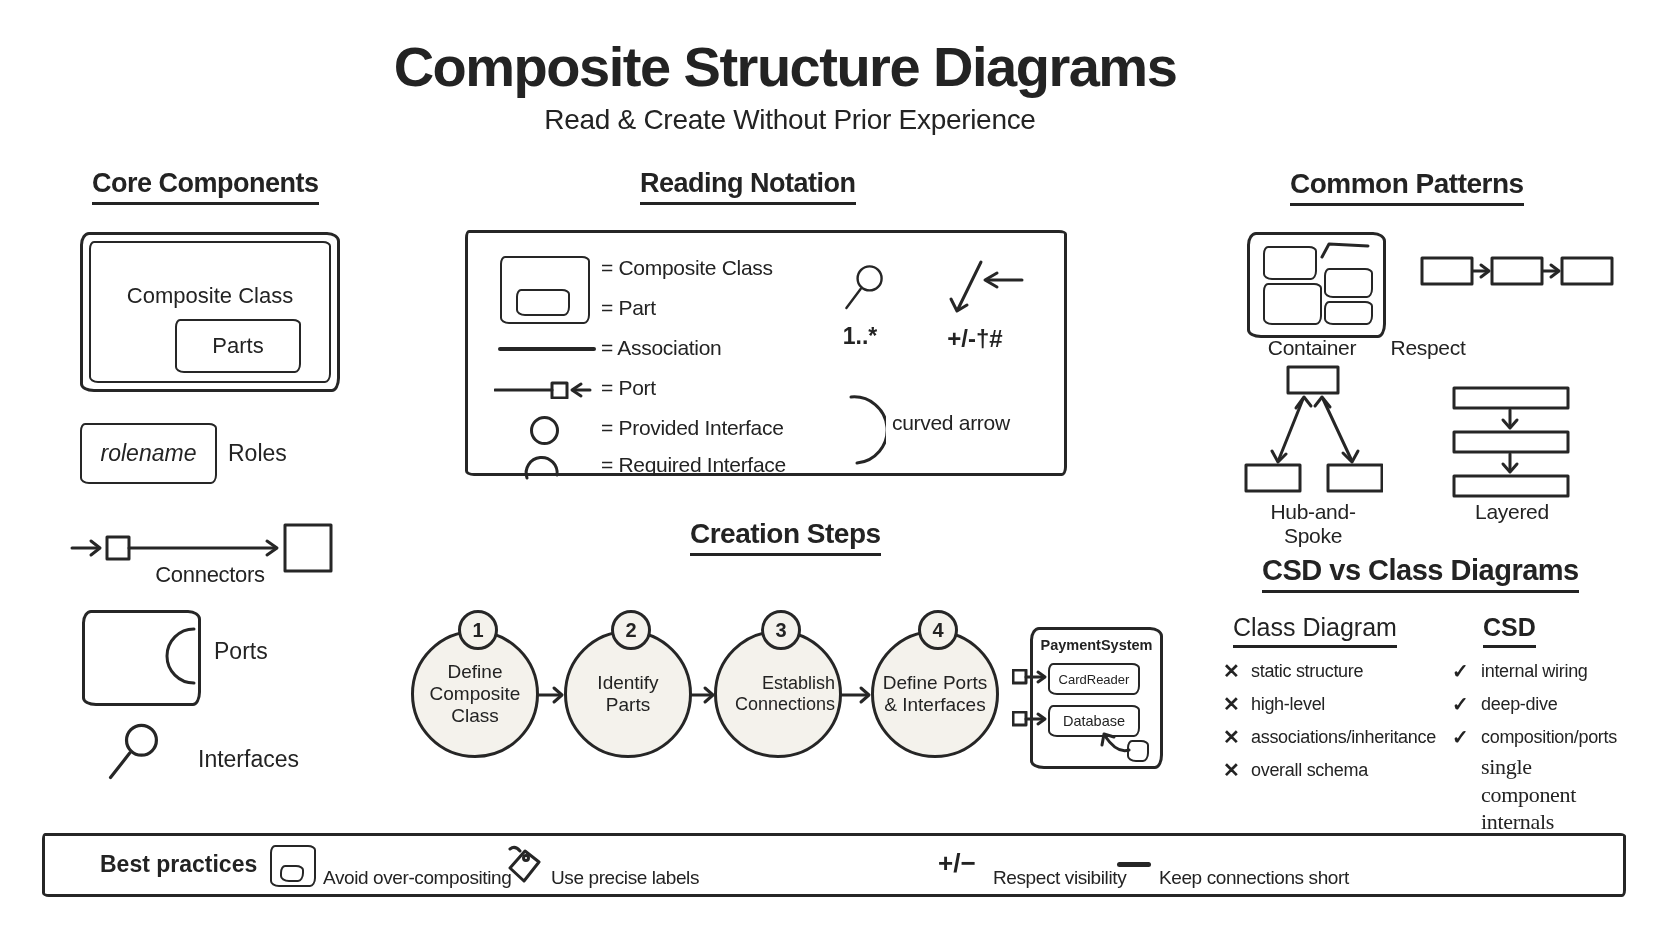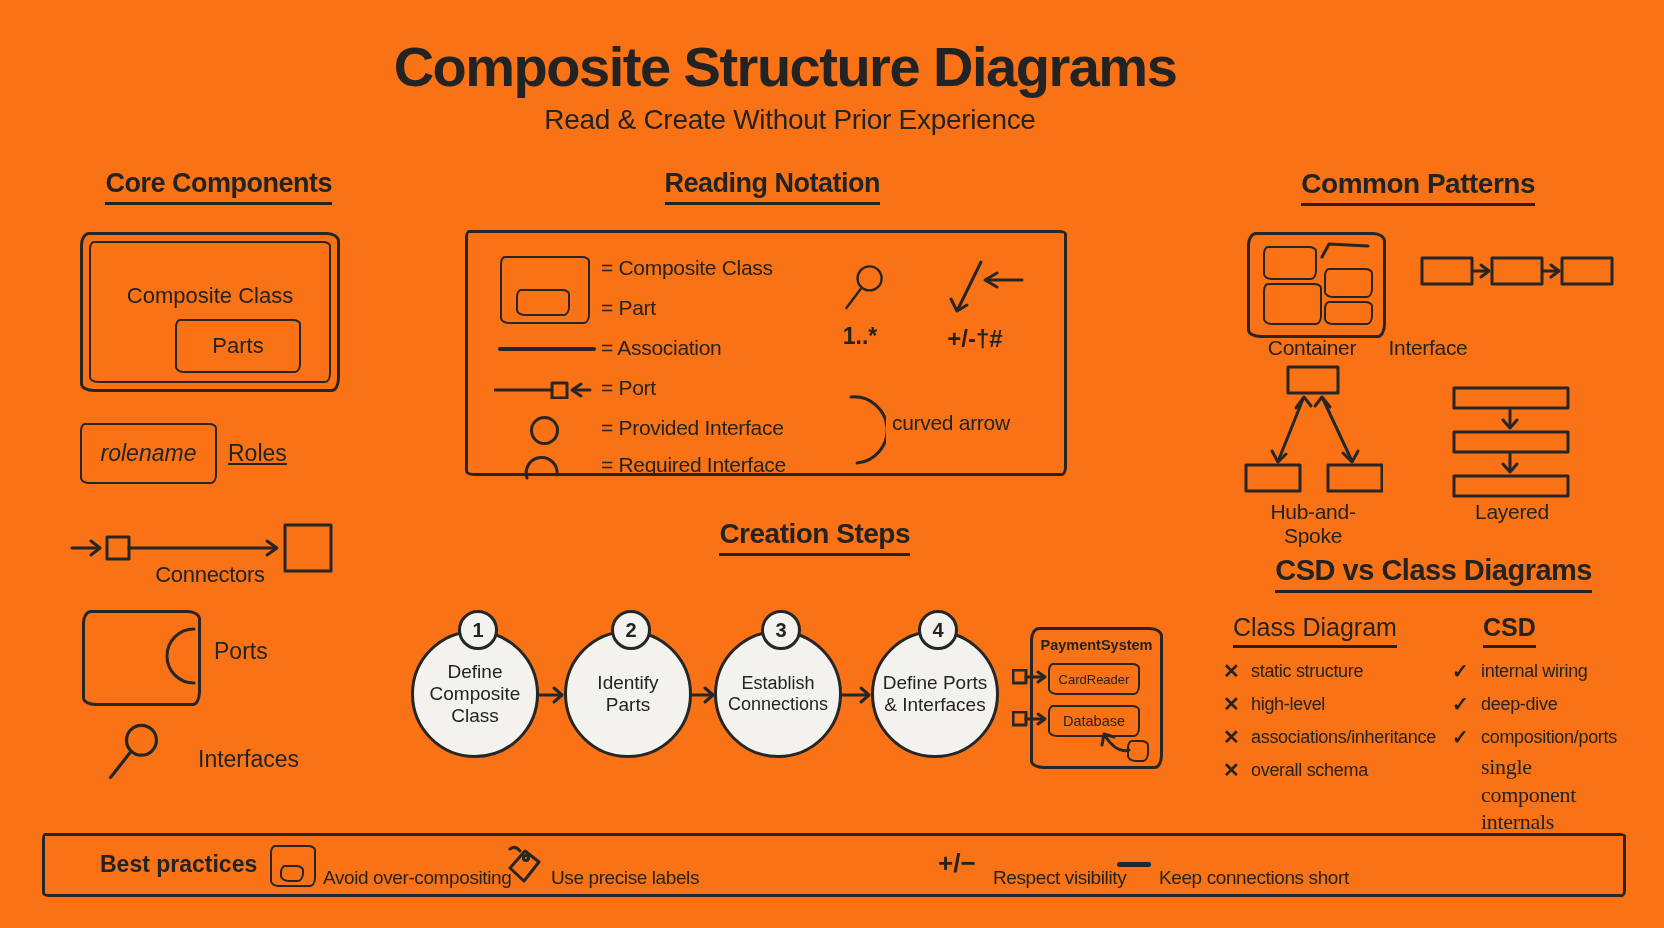--- a/index.html
+++ b/index.html
@@ -1,25 +1,25 @@
 <!DOCTYPE html>
 <html><head>
 <meta charset="utf-8">
 <style>
   html,body{margin:0;padding:0;background:#e8e6e0;}
-  .canvas{position:relative;width:1664px;height:928px;background:#f97316;
+  .canvas{position:relative;width:1664px;height:928px;background:#ffffff;
     font-family:"Liberation Sans",sans-serif;color:#232323;overflow:hidden;}
   .abs{position:absolute;}
   .ctr{display:flex;align-items:center;justify-content:center;text-align:center;}
   .nw{white-space:nowrap;}
   
   .sk{border:3px solid #262626;border-radius:9px 13px 8px 14px/13px 9px 14px 8px;background:transparent;}
   .sk2{border:2.5px solid #262626;border-radius:5px 8px 6px 9px/8px 5px 9px 6px;background:transparent;}
   .uh{display:inline-block;padding-bottom:3px;border-bottom:3.5px solid #232323;}
-  .sec{font-weight:700;font-size:27px;letter-spacing:-0.5px;text-align:right;}
+  .sec{font-weight:700;font-size:27px;letter-spacing:-0.5px;text-align:left;}
   .title{font-size:56px;font-weight:800;letter-spacing:-1.5px;text-align:center;}
   .subtitle{font-size:28px;text-align:center;letter-spacing:-0.3px;}
   svg line,svg path,svg polyline,svg circle,svg rect{stroke:#262626;stroke-width:3;fill:none;stroke-linecap:round;stroke-linejoin:round;}
   .ink-line{background:#262626;border-radius:3px;}
   .legend-txt{font-size:21px;letter-spacing:-0.3px;white-space:nowrap;}
   .cmp-item{font-size:18px;letter-spacing:-0.3px;white-space:nowrap;}
   .mark{font-size:20px;font-weight:700;}
   .bp-txt{font-size:19px;letter-spacing:-0.4px;white-space:nowrap;margin-top:14px;}
   .pat-lbl{font-size:21px;text-align:center;letter-spacing:-0.3px;}
   .circle-step{border:3.5px solid #262626;border-radius:50%;background:#f4f2ec;}
@@ -37,21 +37,21 @@
     <span class="uh">Core Components</span>
   </div>
 
   <div class="abs sk" style="left:80px;top:232px;width:254px;height:154px;">
     <div class="abs sk2" style="inset:6px;"></div>
     <div class="abs sk2 ctr" style="left:92px;top:84px;width:122px;height:50px;font-size:22px;">Parts</div>
     <div class="abs" style="left:0;right:0;top:48px;text-align:center;font-size:22px;">Composite Class</div>
   </div>
 
   <div class="abs sk2 ctr" style="left:80px;top:423px;width:133px;height:57px;font-size:23px;font-style:italic;">rolename</div>
-  <div class="abs nw" style="left:228px;top:440px;font-size:23px;text-decoration:underline;">Roles</div>
+  <div class="abs nw" style="left:228px;top:440px;font-size:23px;">Roles</div>
 
   <svg class="abs" style="left:70px;top:522px;" width="274" height="52" viewBox="0 0 274 52">
     <line x1="2" y1="26" x2="29" y2="26"></line>
       <polyline points="21,19 30,26 21,33"></polyline>
     <rect x="37" y="15" width="22" height="22"></rect>
     <line x1="59" y1="26" x2="206" y2="26"></line>
       <polyline points="197,19 207,26 197,33"></polyline>
     <rect x="215" y="3" width="46" height="46"></rect>
   </svg>
   <div class="abs pat-lbl" style="left:140px;top:562px;width:140px;font-size:22px;">Connectors</div>
@@ -126,21 +126,21 @@
   <div class="abs sec" style="left:690px;top:518px;width:220px;font-size:28px;">
     <span class="uh">Creation Steps</span>
   </div>
   <div class="abs badge ctr" style="left:458px;top:610px;width:34px;height:34px;">1</div>
 
   <div class="abs circle-step ctr" style="left:564px;top:630px;width:128px;height:128px;font-size:19px;line-height:1.15;padding:0 6px;box-sizing:border-box;">
     <span>Identify Parts</span>
   </div>
   <div class="abs badge ctr" style="left:611px;top:610px;width:34px;height:34px;">2</div>
 
-  <div class="abs circle-step ctr" style="left:714px;top:630px;width:128px;height:128px;font-size:18px;line-height:1.15;padding:0 4px;box-sizing:border-box;">
+  <div class="abs circle-step ctr" style="left:714px;top:630px;width:128px;height:128px;font-size:18px;line-height:1.15;padding:0 4px;box-sizing:border-box;text-align:right;">
     <span>Establish Connections</span>
   </div>
   <div class="abs badge ctr" style="left:761px;top:610px;width:34px;height:34px;">3</div>
 
   <div class="abs circle-step ctr" style="left:871px;top:630px;width:128px;height:128px;font-size:19px;line-height:1.15;padding:0 6px;box-sizing:border-box;">
     <span>Define Ports &amp; Interfaces</span>
   </div>
   <div class="abs badge ctr" style="left:918px;top:610px;width:34px;height:34px;">4</div>
 
   <svg class="abs" style="left:536px;top:685px;" width="30" height="20" viewBox="0 0 30 20">
@@ -194,21 +194,21 @@
 
   <svg class="abs" style="left:1420px;top:255px;" width="196" height="32" viewBox="0 0 196 32">
     <rect x="2" y="3" width="50" height="26"></rect>
     <line x1="53" y1="16" x2="67" y2="16"></line>
       <polyline points="61,10 69,16 61,22"></polyline>
     <rect x="72" y="3" width="50" height="26"></rect>
     <line x1="123" y1="16" x2="137" y2="16"></line>
       <polyline points="131,10 139,16 131,22"></polyline>
     <rect x="142" y="3" width="50" height="26"></rect>
   </svg>
-  <div class="abs pat-lbl" style="left:1372px;top:336px;width:112px;">Interface</div>
+  <div class="abs pat-lbl" style="left:1372px;top:336px;width:112px;">Respect</div>
 
   <svg class="abs" style="left:1243px;top:363px;" width="140" height="132" viewBox="0 0 140 132">
     <rect x="45" y="4" width="50" height="26"></rect>
     <rect x="3" y="102" width="54" height="26"></rect>
     <rect x="85" y="102" width="54" height="26"></rect>
     <line x1="60" y1="36" x2="36" y2="96"></line>
     <polyline points="53,45 61,34 68,43"></polyline>
       <polyline points="29,88 35,99 43,91"></polyline>
     <line x1="80" y1="36" x2="108" y2="96"></line>
     <polyline points="72,43 79,34 87,44"></polyline>

